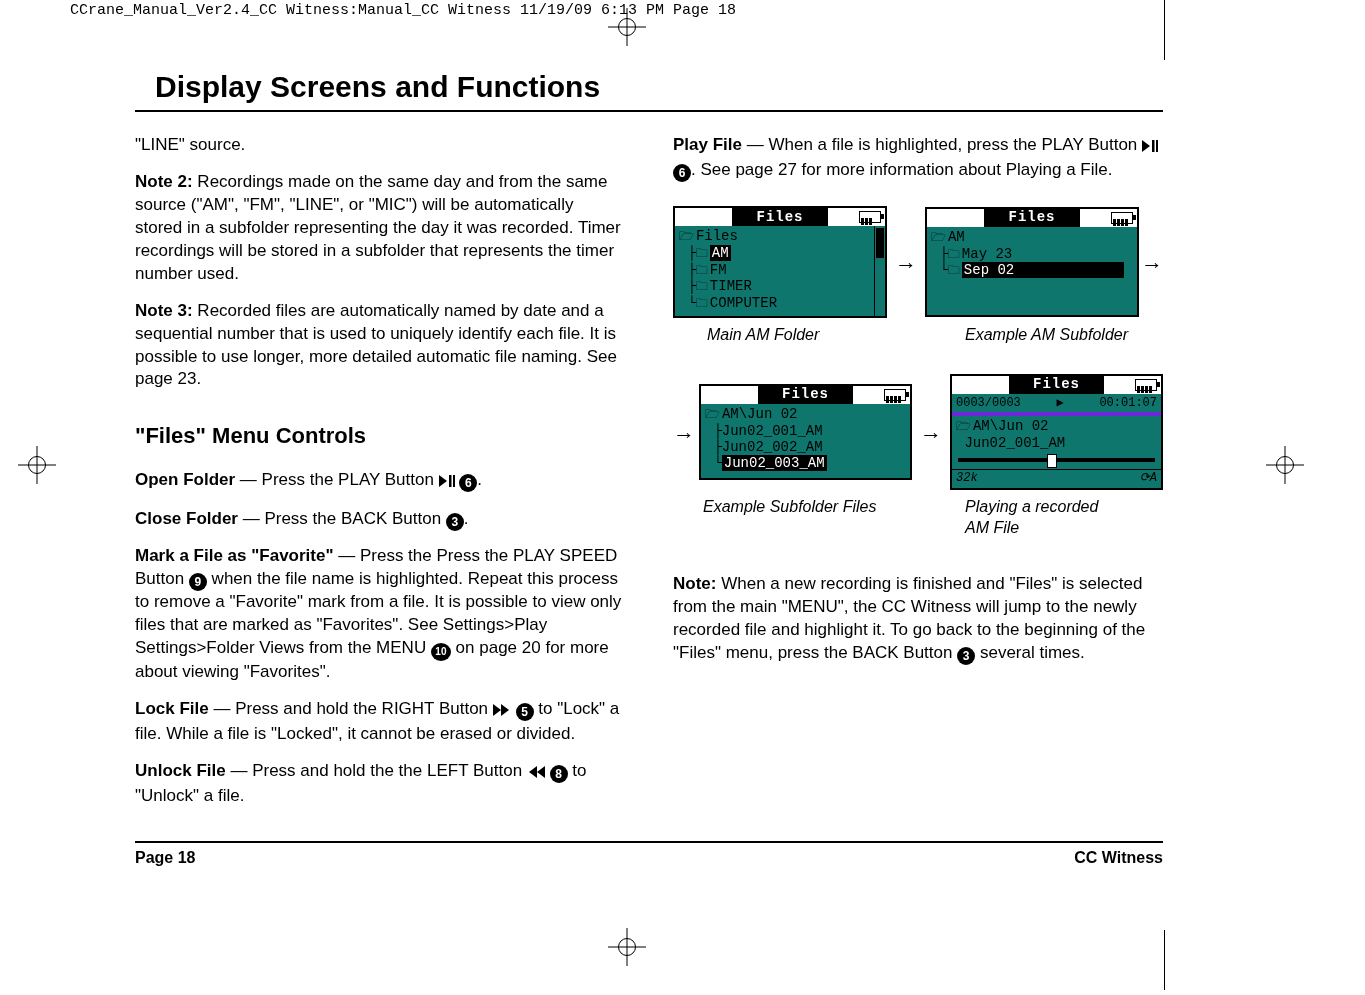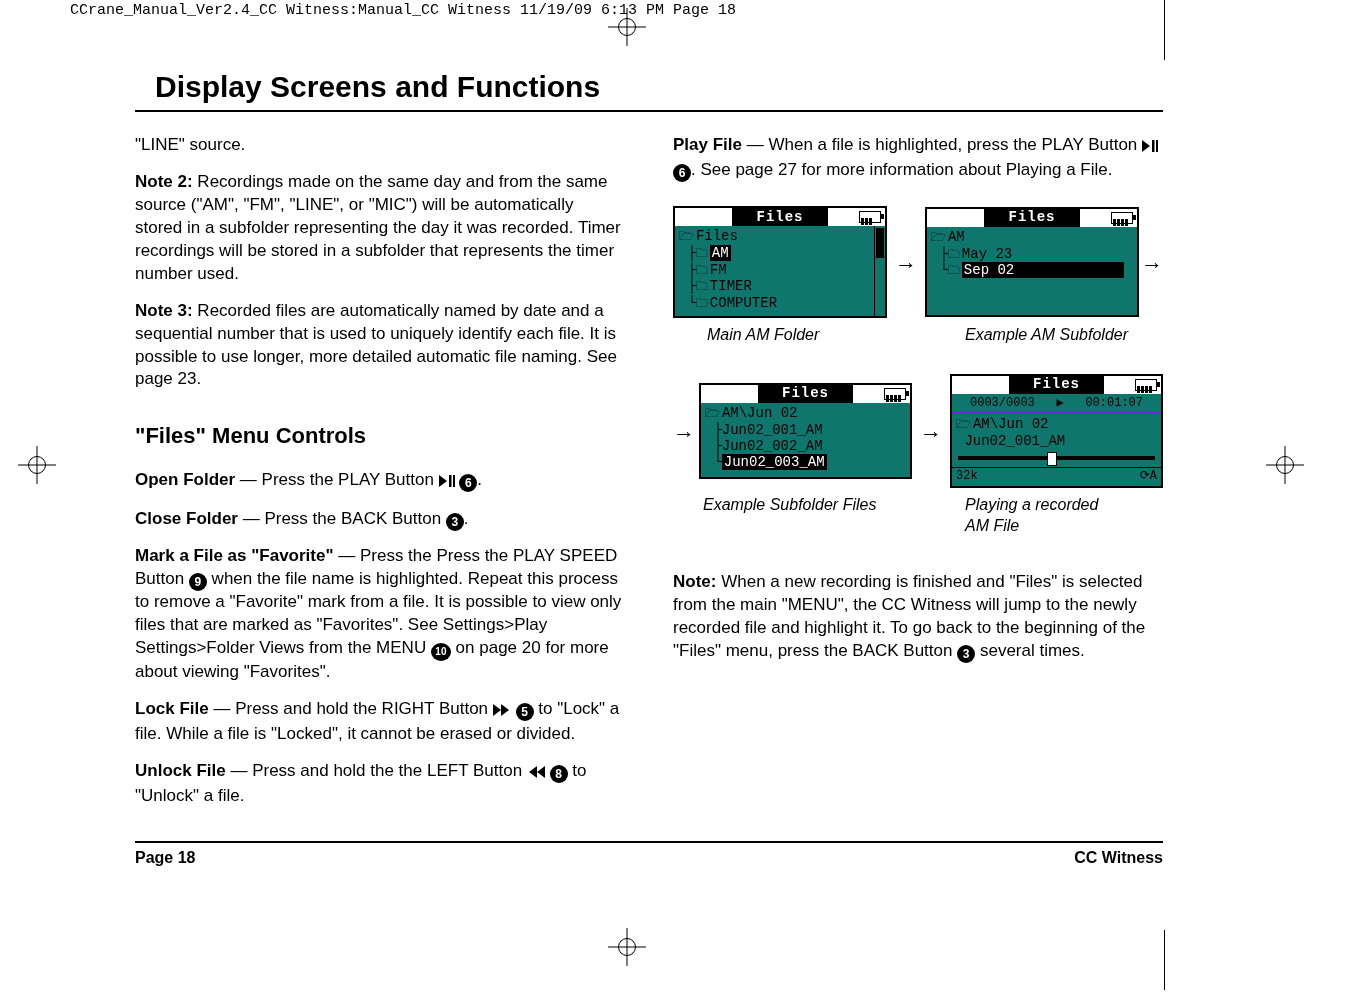--- a/index.html
+++ b/index.html
@@ -103,21 +103,21 @@
 
   .arrow-big { font-size:22px; font-weight:bold; }
   .caption-row { display:flex; gap:48px; font-style:italic; font-size:16px; margin:6px 0 0 34px; }
   .caption-row2 { display:flex; gap:40px; font-style:italic; font-size:16px; margin:6px 0 0 30px; }
   .caption-row span, .caption-row2 span { display:inline-block; }
 
   .play-panel .pline { display:flex; justify-content:space-between; font-size:12px; padding:0 2px; }
   .play-panel .progress { height:10px; margin:4px 6px; position:relative; }
   .play-panel .progress .track { position:absolute; inset:3px 0; background:#000; }
   .play-panel .progress .knob { position:absolute; left:45%; top:-1px; width:8px; height:12px; background:#fff; border:1.5px solid #000; }
-  .play-panel .foot { display:flex; justify-content:space-between; font-size:12px; padding:0 4px 2px 4px; border-top:1px solid #000; }
+  .play-panel .foot { display:flex; justify-content:space-between; font-size:12px; padding:0 4px 2px 4px; border-top:1px solid #000;font-style:italic; }
 
   .footer-rule { height:1.5px; background:#000; margin-top:20px; }
   .footer { display:flex; justify-content:space-between; font-weight:bold; font-size:16px; margin-top:6px; }
 </style>
 </head>
 <body>
 
 <div class="page">
   <div class="header-strip">CCrane_Manual_Ver2.4_CC Witness:Manual_CC Witness  11/19/09  6:13 PM  Page 18</div>
 
@@ -266,21 +266,21 @@
               <div class="tree-line"> └<span class="hl">Jun02_003_AM</span></div>
             </div>
           </div>
           <span class="arrow-big">→</span>
           <div class="lcd play-panel">
             <div class="topbar">
                 <span class="tlabel">Files</span>
               <span class="batt"><i></i><i></i><i></i><i></i></span>
             </div>
             <div class="body" style="padding:0">
-              <div class="pline" style="border-bottom:2px solid #6d28d9; padding:1px 18px">
+              <div class="pline" style="border-bottom:4px solid #6d28d9; padding:1px 4px">
                 <span>0003/0003</span>
                 <span>▶</span>
                 <span>00:01:07</span>
               </div>
               <div class="tree-line" style="padding:2px 4px 0 4px"><span class="open-folder"></span><span>AM\Jun 02</span></div>
               <div class="tree-line" style="padding:0 4px"> <span>Jun02_001_AM</span></div>
               <div class="progress">
                   <div class="track"></div>
                   <div class="knob"></div>
                 </div>

